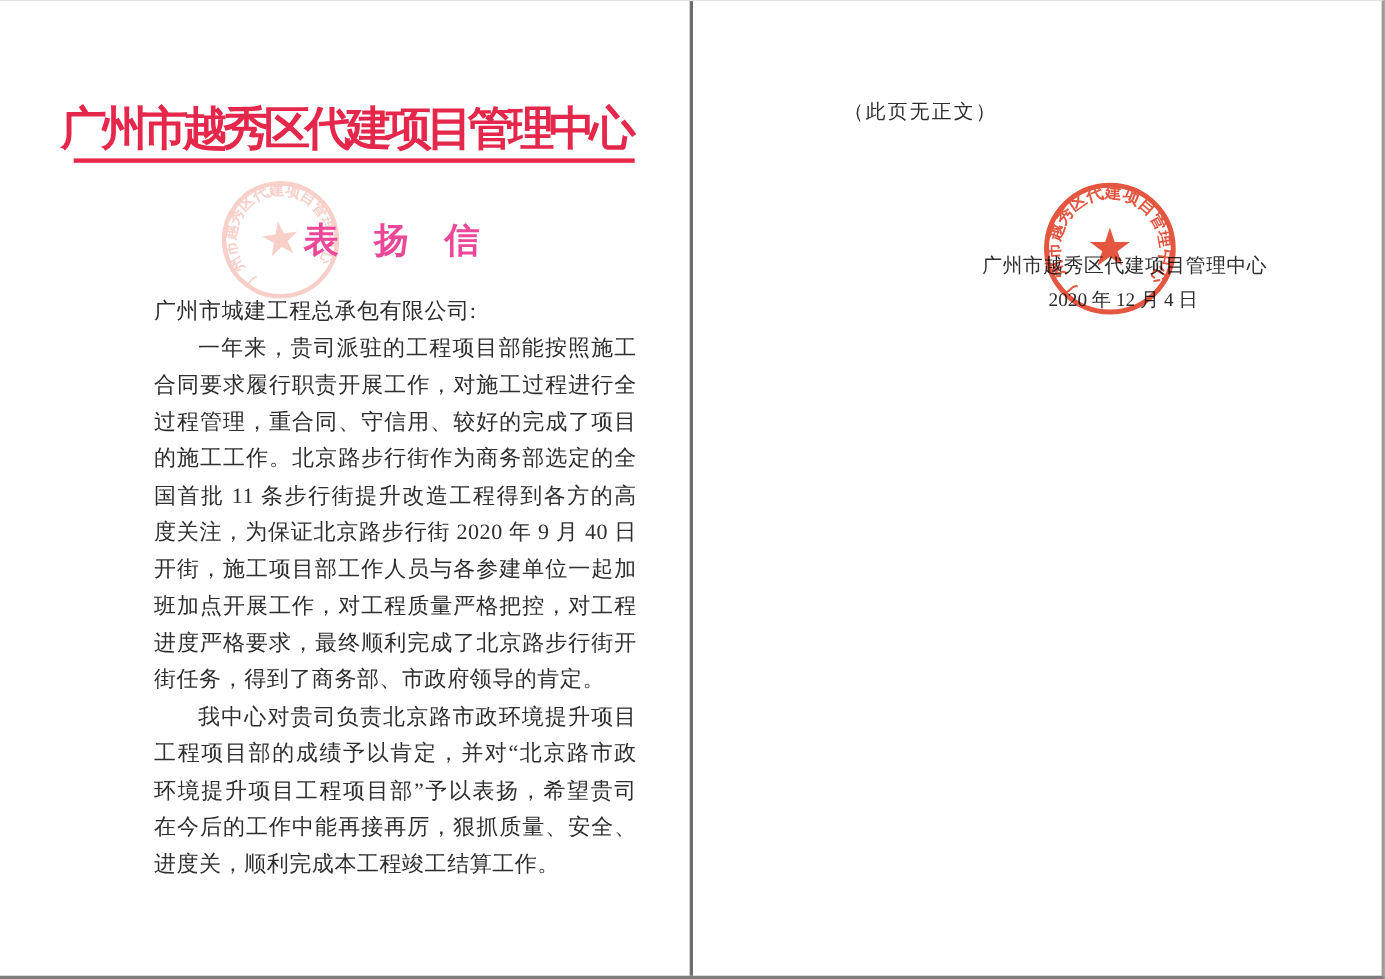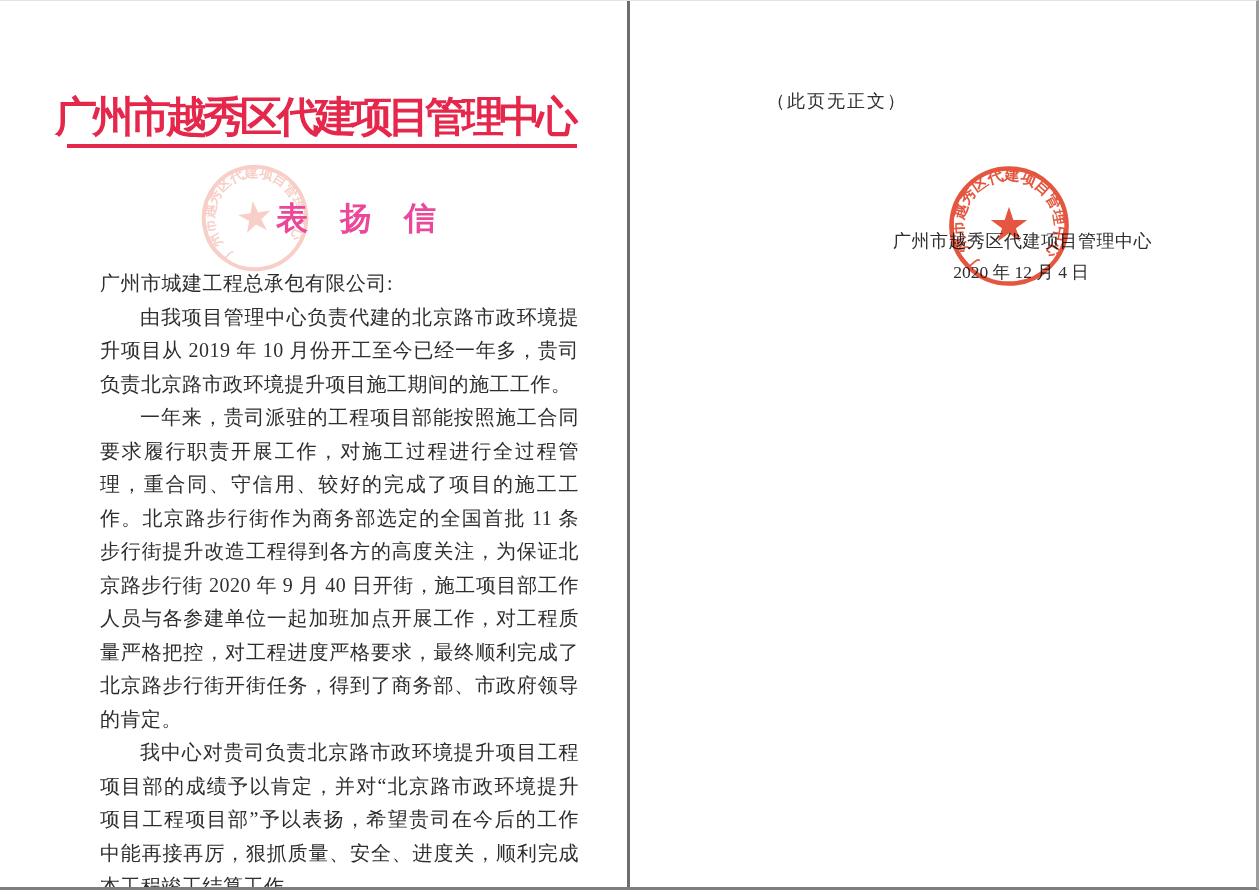--- a/index.html
+++ b/index.html
@@ -64,21 +64,21 @@
   .letter-body {
     position: absolute;
     left: 100px; top: 266px;
     width: 479px;
     font-size: 20px;
     line-height: 33.5px;
     letter-spacing: 0.5px;
     color: #2e2e2e;
     text-align: justify;
   }
-  .letter-body p { text-indent: 2em; }
+  .letter-body p { text-indent: 2em; margin-left: 40px; }
   .letter-body .salutation { text-indent: 0; }
 
   
   .page-divider {
     position: absolute;
     left: 627px; top: 0;
     width: 3px; height: 890px;
     background: #6d6d6d;
   }
 
@@ -150,21 +150,20 @@
     </svg>
 
     <div class="letterhead">广州市越秀区代建项目管理中心</div>
 
     <div class="letterhead-rule"></div>
 
     <div class="letter-title">表 扬 信</div>
 
     <div class="letter-body">
       <p class="salutation">广州市城建工程总承包有限公司:</p>
-      <p>由我项目管理中心负责代建的北京路市政环境提升项目从 2019 年 10 月份开工至今已经一年多，贵司负责北京路市政环境提升项目施工期间的施工工作。</p>
       <p>一年来，贵司派驻的工程项目部能按照施工合同要求履行职责开展工作，对施工过程进行全过程管理，重合同、守信用、较好的完成了项目的施工工作。北京路步行街作为商务部选定的全国首批 11 条步行街提升改造工程得到各方的高度关注，为保证北京路步行街 2020 年 9 月 40 日开街，施工项目部工作人员与各参建单位一起加班加点开展工作，对工程质量严格把控，对工程进度严格要求，最终顺利完成了北京路步行街开街任务，得到了商务部、市政府领导的肯定。</p>
       <p>我中心对贵司负责北京路市政环境提升项目工程项目部的成绩予以肯定，并对“北京路市政环境提升项目工程项目部”予以表扬，希望贵司在今后的工作中能再接再厉，狠抓质量、安全、进度关，顺利完成本工程竣工结算工作。</p>
     </div>
   </div>
 
   <div class="page-divider"></div>
 
   <div class="page-right">
 
     <div class="no-body-note">（此页无正文）</div>

